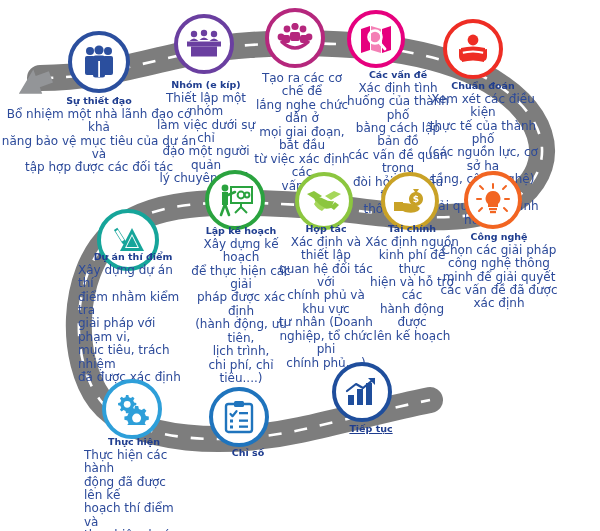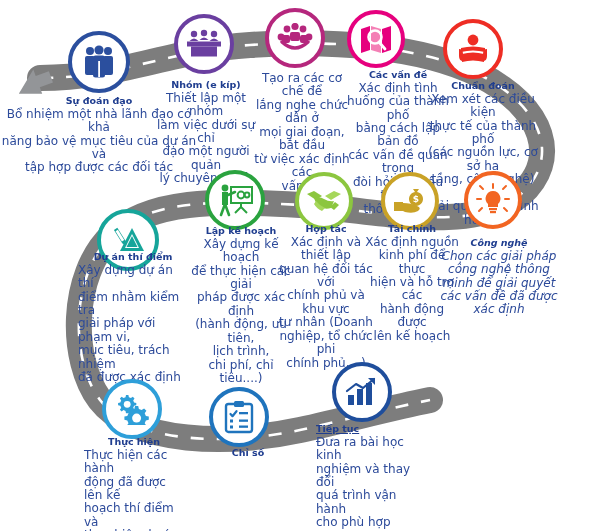--- a/index.html
+++ b/index.html
@@ -80,21 +80,21 @@
         <circle cx="9" cy="6" r="4" fill="#2b4f9e"></circle>
           <rect x="4" y="11" width="10" height="19" rx="2" fill="#2b4f9e"></rect>
         <circle cx="27" cy="6" r="4" fill="#2b4f9e"></circle>
           <rect x="22" y="11" width="10" height="19" rx="2" fill="#2b4f9e"></rect>
         <circle cx="18" cy="5" r="4.6" fill="#2b4f9e"></circle>
           <rect x="12" y="10.5" width="12" height="22" rx="2.5" fill="#2b4f9e"></rect>
         <rect x="17.2" y="16" width="1.8" height="16" fill="#ffffff"></rect>
       </svg>
     </div>
     <div class="caption" style="left:0px;top:96px;width:198px;">
-      <span class="ttl">Sự đoán đạo</span>
+      <span class="ttl">Sự thiết đạo</span>
       <span class="body">Bổ nhiệm một nhà lãnh đạo có khả
 năng bảo vệ mục tiêu của dự án và
 tập hợp được các đối tác</span>
     </div>
   </div>
 
   <div class="node">
     <div class="circle" style="left:174px;top:14px;width:60px;height:60px;border:4px solid #6a3fa0;">
       <svg width="36" height="30" viewBox="0 0 36 30">
         <circle cx="8" cy="5" r="3.2" fill="#6a3fa0"></circle>
@@ -190,21 +190,21 @@
           <line x1="17" y1="1" x2="17" y2="5"></line>
           <line x1="5" y1="16" x2="1" y2="16"></line>
           <line x1="33" y1="16" x2="29" y2="16"></line>
           <line x1="7" y1="6" x2="4" y2="3"></line>
           <line x1="27" y1="6" x2="30" y2="3"></line>
           <line x1="6" y1="25" x2="3" y2="28"></line>
           <line x1="28" y1="25" x2="31" y2="28"></line>
         </g>
       </svg>
     </div>
-    <div class="caption" style="left:440px;top:238px;width:118px;font-style:italic;">
+    <div class="caption" style="left:440px;top:232px;width:118px;">
       <span class="ttl">Công nghệ</span>
       <span class="body">Chọn các giải pháp
 công nghệ thông
 minh để giải quyết
 các vấn đề đã được
 xác định</span>
     </div>
   </div>
 
   <div class="node">
@@ -341,21 +341,17 @@
     <div class="circle" style="left:332px;top:362px;width:60px;height:60px;border:4px solid #1f4e9c;">
       <svg width="34" height="30" viewBox="0 0 34 30">
         <rect x="3" y="18" width="6" height="10" fill="#1f4e9c"></rect>
         <rect x="12" y="12" width="6" height="16" fill="#1f4e9c"></rect>
         <rect x="21" y="6" width="6" height="22" fill="#1f4e9c"></rect>
         <path d="M2 14 L11 7 L18 11 L29 2" fill="none" stroke="#1f4e9c" stroke-width="2.2" stroke-linecap="round" stroke-linejoin="round"></path>
         <path d="M23 1 L30 1 L30 8 Z" fill="#1f4e9c"></path>
       </svg>
     </div>
     <div class="caption" style="left:316px;top:424px;width:110px;text-align:left;">
-      <span class="ttl" style="text-decoration:underline;">Tiếp tục</span>
-      <span class="body">Đưa ra bài học kinh
-nghiệm và thay đổi
-quá trình vận hành
-cho phù hợp</span>
+      <span class="ttl" style="text-align:center;text-decoration:underline;">Tiếp tục</span>
     </div>
   </div>
 
 </div>
 
 </body></html>

